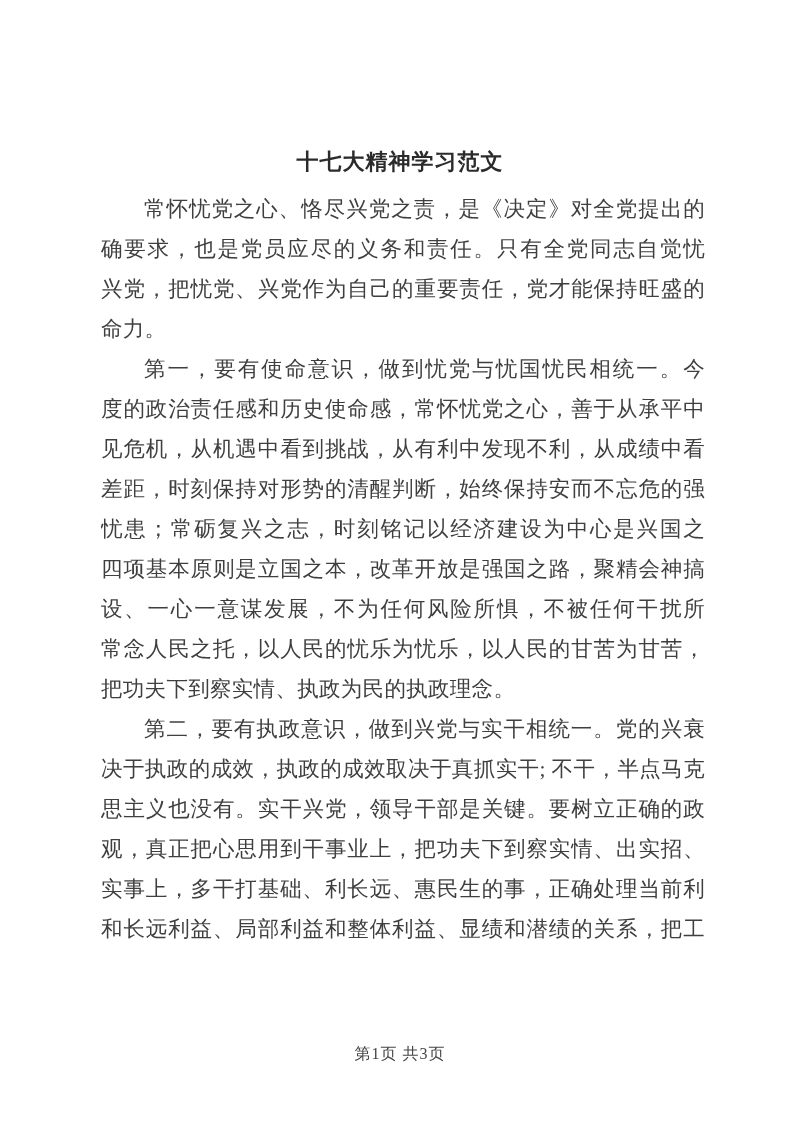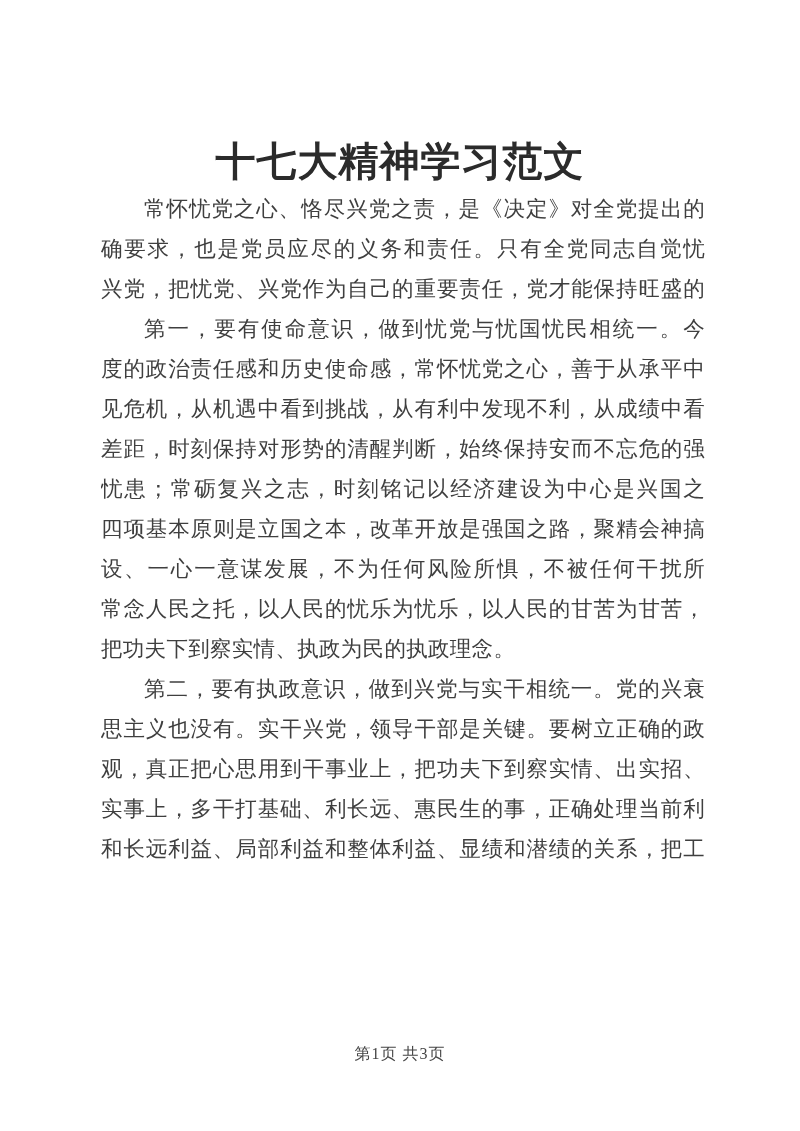--- a/index.html
+++ b/index.html
@@ -15,21 +15,21 @@
     overflow: hidden;
     font-family: "Liberation Serif", "DejaVu Serif", serif;
   }
   .doc-title {
     position: absolute;
     top: 140px;
     left: 0;
     width: 100%;
     margin: 0;
     text-align: center;
-    font-size: 40px;
+    font-size: 22px;
     line-height: 44px;
     font-weight: bold;
     color: #2b2b2b;
     letter-spacing: 1px;
   }
   .doc-body {
     position: absolute;
     top: 189px;
     left: 101px;
     width: 604px;
@@ -66,30 +66,32 @@
 </head>
 <body>
 
 <div class="page">
   <h1 class="doc-title">十七大精神学习范文</h1>
 
   <div class="doc-body">
       <div class="line indent">常怀忧党之心、恪尽兴党之责，是《决定》对全党提出的明</div>
       <div class="line">确要求，也是党员应尽的义务和责任。只有全党同志自觉忧党、</div>
       <div class="line">兴党，把忧党、兴党作为自己的重要责任，党才能保持旺盛的生</div>
+      <div class="line flush">命力。</div>
       <div class="line indent">第一，要有使命意识，做到忧党与忧国忧民相统一。今天，</div>
       <div class="line">度的政治责任感和历史使命感，常怀忧党之心，善于从承平中预</div>
       <div class="line">见危机，从机遇中看到挑战，从有利中发现不利，从成绩中看到</div>
       <div class="line">差距，时刻保持对形势的清醒判断，始终保持安而不忘危的强烈</div>
       <div class="line">忧患；常砺复兴之志，时刻铭记以经济建设为中心是兴国之要，</div>
       <div class="line">四项基本原则是立国之本，改革开放是强国之路，聚精会神搞建</div>
       <div class="line">设、一心一意谋发展，不为任何风险所惧，不被任何干扰所惑；</div>
       <div class="line">常念人民之托，以人民的忧乐为忧乐，以人民的甘苦为甘苦，时</div>
       <div class="line flush">把功夫下到察实情、执政为民的执政理念。</div>
       <div class="line indent">第二，要有执政意识，做到兴党与实干相统一。党的兴衰取</div>
+      <div class="line">决于执政的成效，执政的成效取决于真抓实干; 不干，半点马克</div>
       <div class="line">思主义也没有。实干兴党，领导干部是关键。要树立正确的政绩</div>
       <div class="line">观，真正把心思用到干事业上，把功夫下到察实情、出实招、办</div>
       <div class="line">实事上，多干打基础、利长远、惠民生的事，正确处理当前利益</div>
       <div class="line">和长远利益、局部利益和整体利益、显绩和潜绩的关系，把工作</div>
     </div>
 
   <div class="doc-footer">
     <span>第1页 共3页</span>
   </div>
 </div>

